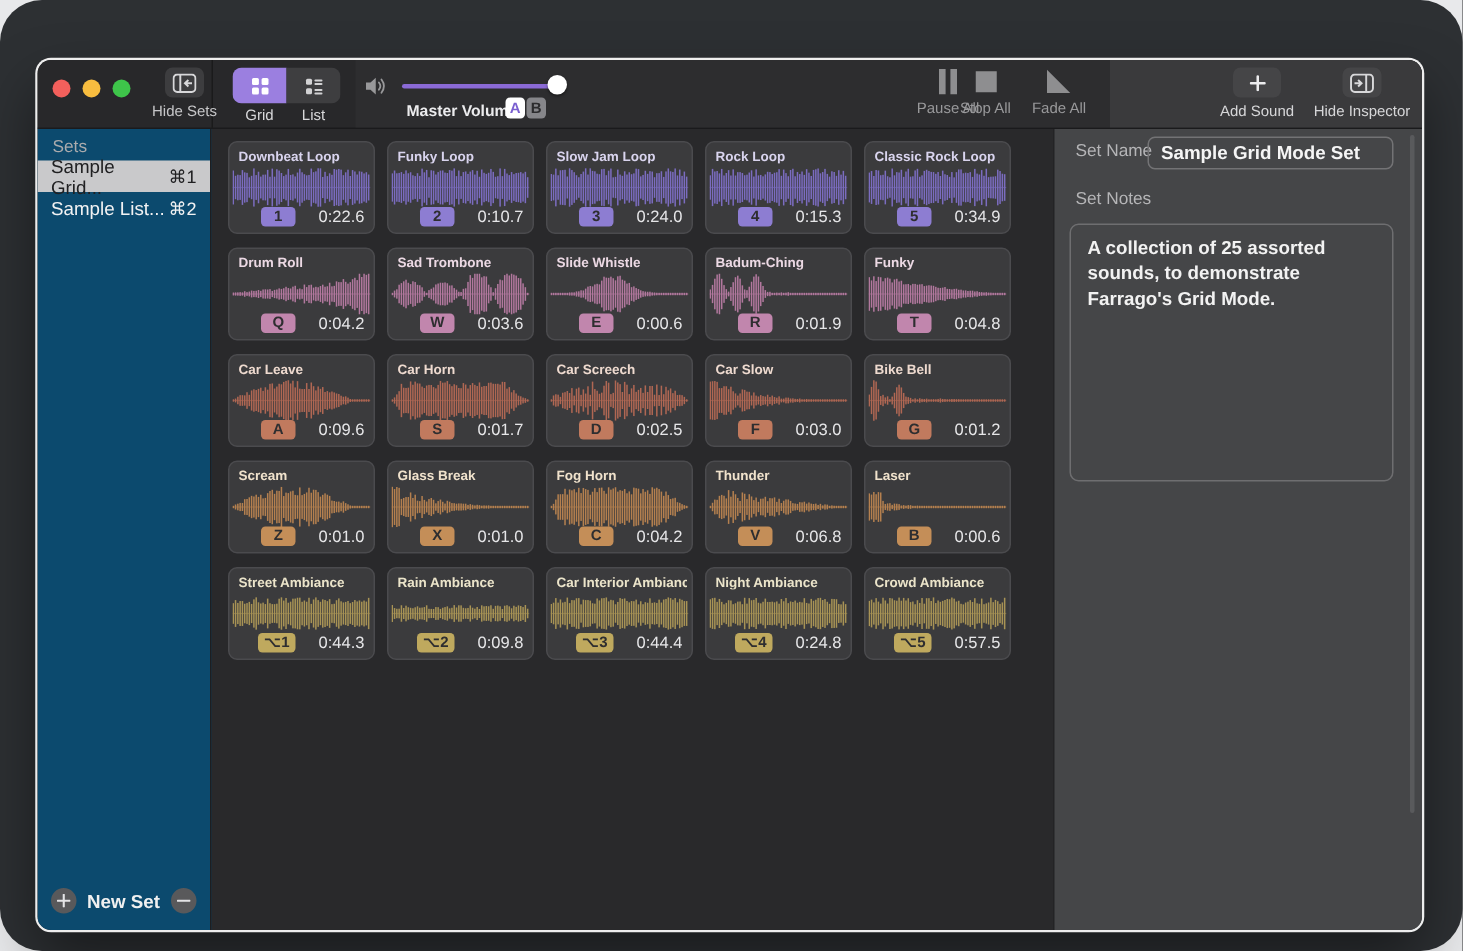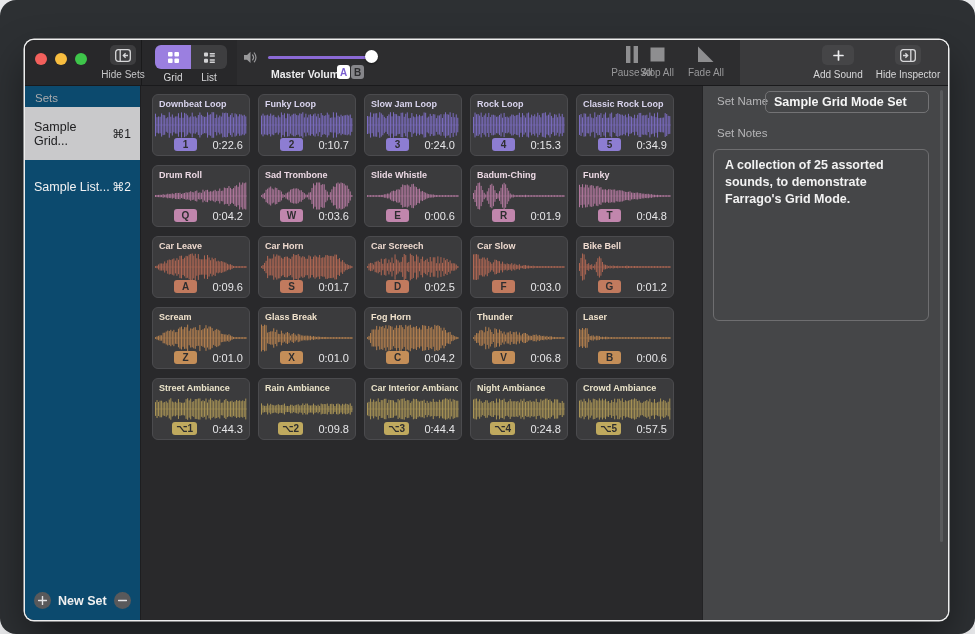--- a/index.html
+++ b/index.html
@@ -3,21 +3,21 @@
 <meta charset="utf-8">
 <style>
   html,body{margin:0;padding:0;}
   body{
     width:975px;height:634px;overflow:hidden;
     background:#e8e9eb;
     font-family:"Liberation Sans","DejaVu Sans",sans-serif;
     -webkit-font-smoothing:antialiased;
   }
   .backdrop{
-    position:absolute;inset:0;background:#2d3033;border-radius:16px;
+    position:absolute;inset:0;background:#2d3033;border-radius:28px;
   }
   .window{
     position:absolute;left:25px;top:40px;width:923px;height:580px;
     border-radius:9px;background:#2a2a2c;
     box-shadow:0 0 0 1.5px rgba(255,255,255,.92),0 18px 40px rgba(0,0,0,.45);
     overflow:hidden;
   }
   
   .toolbar{position:relative;height:45px;background:#28282a;border-bottom:1px solid #1a1a1c;}
   .tb-mid{position:absolute;left:212px;right:208px;top:0;bottom:0;background:#2d2d2f;}
@@ -40,21 +40,21 @@
   .slider .knob{position:absolute;top:0;width:13px;height:13px;border-radius:50%;background:#fff;box-shadow:0 1px 2px rgba(0,0,0,.5);}
   .vol-label{position:absolute;left:27px;top:21px;font-size:10.5px;font-weight:700;color:#ececee;white-space:nowrap;}
   .ab{position:absolute;left:93px;top:18px;display:flex;gap:1px;}
   .ab span{width:13px;height:14px;border-radius:3px;font-size:10px;font-weight:700;display:flex;align-items:center;justify-content:center;}
   .ab .a{background:#fff;color:#7a5fd0;}
   .ab .b{background:#86868a;color:#2c2c2e;}
   
   .content{display:flex;height:534px;}
   .sidebar{position:relative;width:116px;background:#0c4a6e;border-right:1px solid #1e1e20;box-sizing:border-box;}
   .sets-header{margin:6px 0 3px 10px;font-size:11.5px;color:#ababad;}
-  .set-item{height:21px;display:flex;align-items:center;justify-content:space-between;padding:16px 9px;font-size:12.5px;color:#f2f2f3;}
+  .set-item{height:21px;display:flex;align-items:center;justify-content:space-between;padding:0 9px;font-size:12.5px;color:#f2f2f3;}
   .set-item.sel{background:#c9c9cb;color:#202022;}
   .set-item .sc{font-size:12px;}
   .sidebar-footer{position:absolute;left:9px;bottom:11px;display:flex;align-items:center;gap:7px;}
   .circle-btn{width:17px;height:17px;border-radius:50%;background:#59595b;display:flex;align-items:center;justify-content:center;}
   .newset-label{font-size:12.5px;font-weight:700;color:#f0f0f0;}
   .main{flex:1;background:#29292b;padding:8px 0 0 11px;box-sizing:border-box;}
   .grid5{display:grid;grid-template-columns:repeat(5,98px);grid-auto-rows:62px;gap:9px 8px;}
   .tile{position:relative;background:#3b3b3d;border:1px solid #4b4b4e;border-radius:6px;box-sizing:border-box;}
   .tile-name{position:absolute;top:4px;left:6px;right:3px;font-size:9px;font-weight:700;white-space:nowrap;overflow:hidden;}
   .wave{position:absolute;top:15px;left:2px;}

